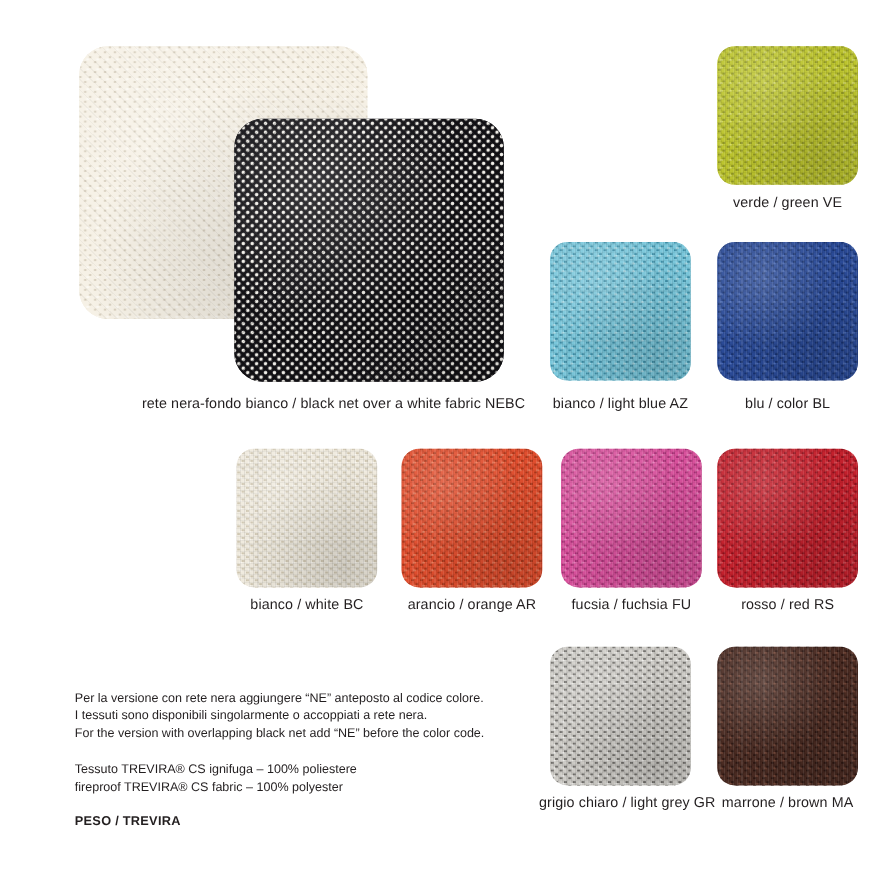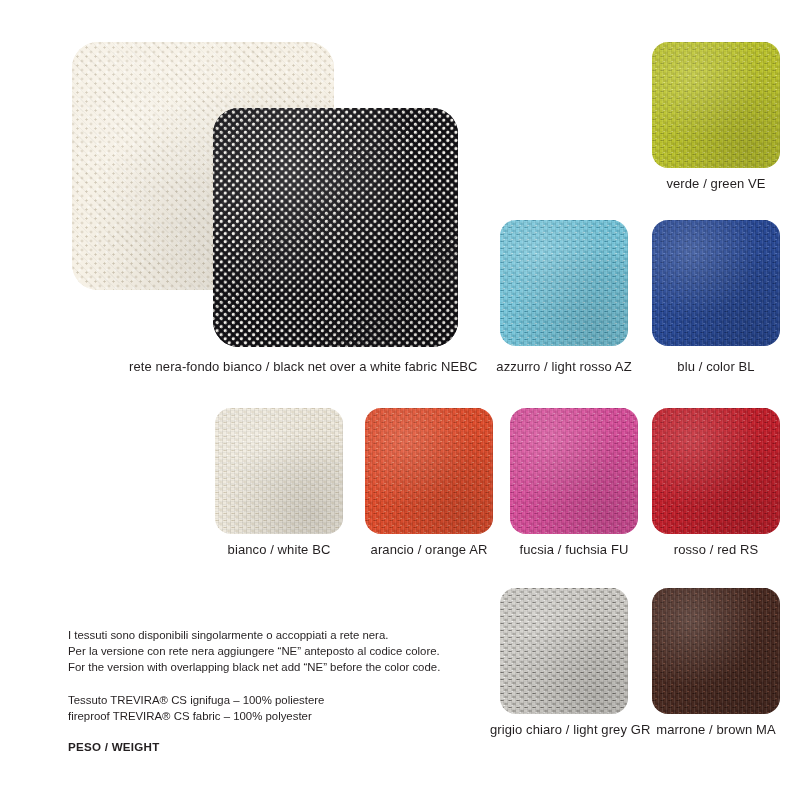--- a/index.html
+++ b/index.html
@@ -158,21 +158,21 @@
 <div class="swatch" id="sw-verde" style="left: 652px; top: 42px; width: 128px; height: 126px; background-color: rgb(188, 196, 46); --dk: #8d9421; --lt: #d7dd6d;">
   <div class="weave"></div>
   <div class="vig"></div>
 </div>
 <div class="caption" id="cap-verde" style="left: 652px; top: 176px; width: 128px;">verde / green VE</div>
 
 <div class="swatch" id="sw-azzurro" style="left: 500px; top: 220px; width: 128px; height: 126px; background-color: rgb(122, 199, 219); --dk: #3d8ca4; --lt: #b3e0ea;">
   <div class="weave"></div>
   <div class="vig"></div>
 </div>
-<div class="caption" id="cap-azzurro" style="left: 490px; top: 359px; width: 148px;">azzurro / light rosso AZ</div>
+<div class="caption" id="cap-azzurro" style="left: 490px; top: 359px; width: 148px;">bianco / light blue AZ</div>
 
 <div class="swatch" id="sw-blu" style="left: 652px; top: 220px; width: 128px; height: 126px; background-color: rgb(42, 74, 150); --dk: #16306c; --lt: #5171bb;">
   <div class="weave"></div>
   <div class="vig"></div>
 </div>
 <div class="caption" id="cap-blu" style="left: 652px; top: 359px; width: 128px;">blu / color BL</div>
 
 <div class="swatch" id="sw-bianco" style="left: 215px; top: 408px; width: 128px; height: 126px; background-color: rgb(239, 234, 222); --dk: #cec5b0; --lt: #fbf8f1;">
   <div class="weave"></div>
   <div class="vig"></div>
@@ -204,25 +204,25 @@
 <div class="caption" id="cap-grigio" style="left: 490px; top: 722px; width: 148px;">grigio chiaro / light grey GR</div>
 
 <div class="swatch" id="sw-marrone" style="left: 652px; top: 588px; width: 128px; height: 126px; background-color: rgb(74, 43, 34); --dk: #2c1611; --lt: #76493a;">
   <div class="weave"></div>
   <div class="vig"></div>
 </div>
 <div class="caption" id="cap-marrone" style="left: 648px; top: 722px; width: 136px;">marrone / brown MA</div>
 
 <div class="textblock">
 
+  <p class="tb-line">Per la versione con rete nera aggiungere “NE” anteposto al codice colore.</p>
   <p class="tb-line">I tessuti sono disponibili singolarmente o accoppiati a rete nera.</p>
-  <p class="tb-line">Per la versione con rete nera aggiungere “NE” anteposto al codice colore.</p>
   <p class="tb-line">For the version with overlapping black net add “NE” before the color code.</p>
 
   <div class="tb-gap"></div>
 
   <p class="tb-line">Tessuto TREVIRA® CS ignifuga – 100% poliestere</p>
   <p class="tb-line">fireproof TREVIRA® CS fabric – 100% polyester</p>
 
   <div class="tb-gap"></div>
 
-  <p class="tb-head">PESO / WEIGHT</p>
+  <p class="tb-head">PESO / TREVIRA</p>
 </div>
 
 </body></html>

